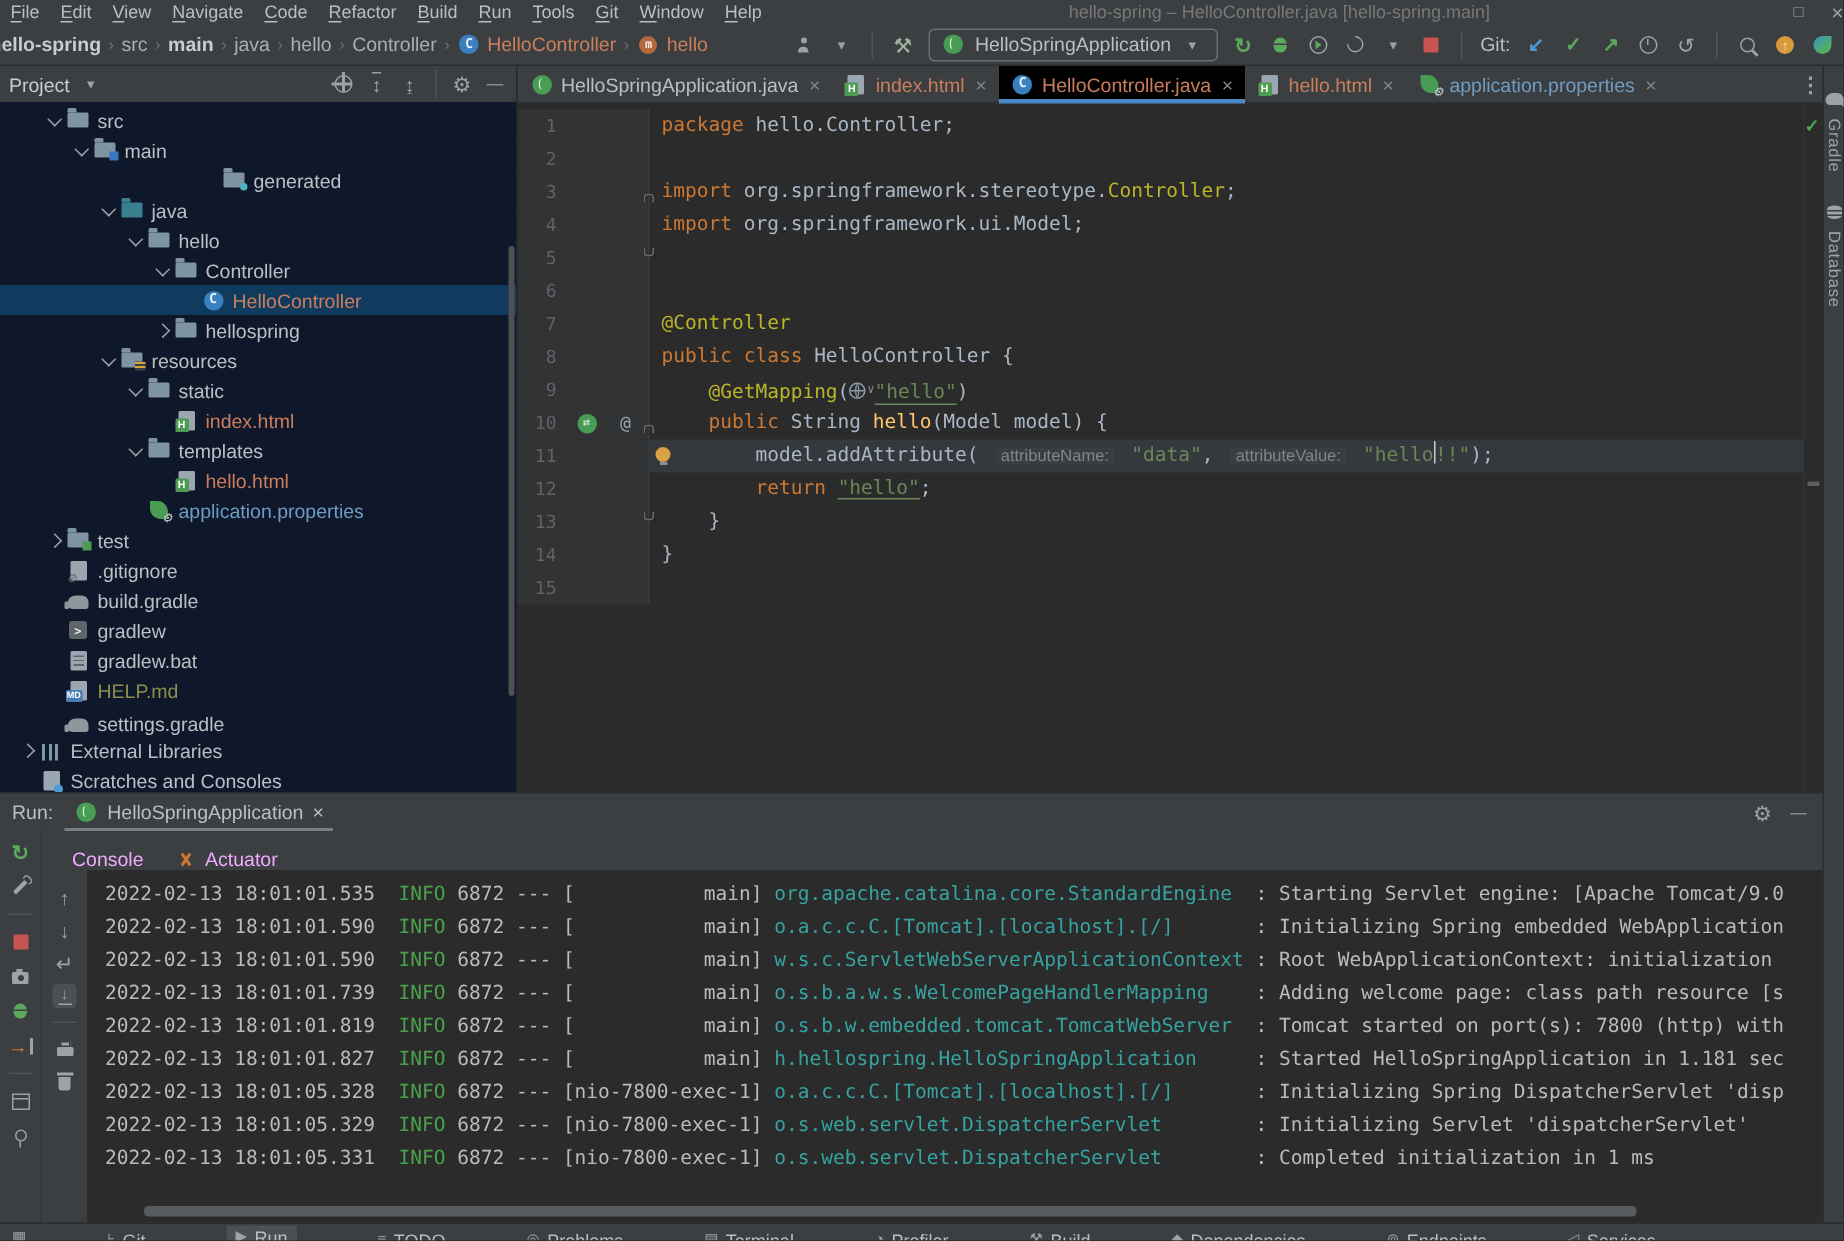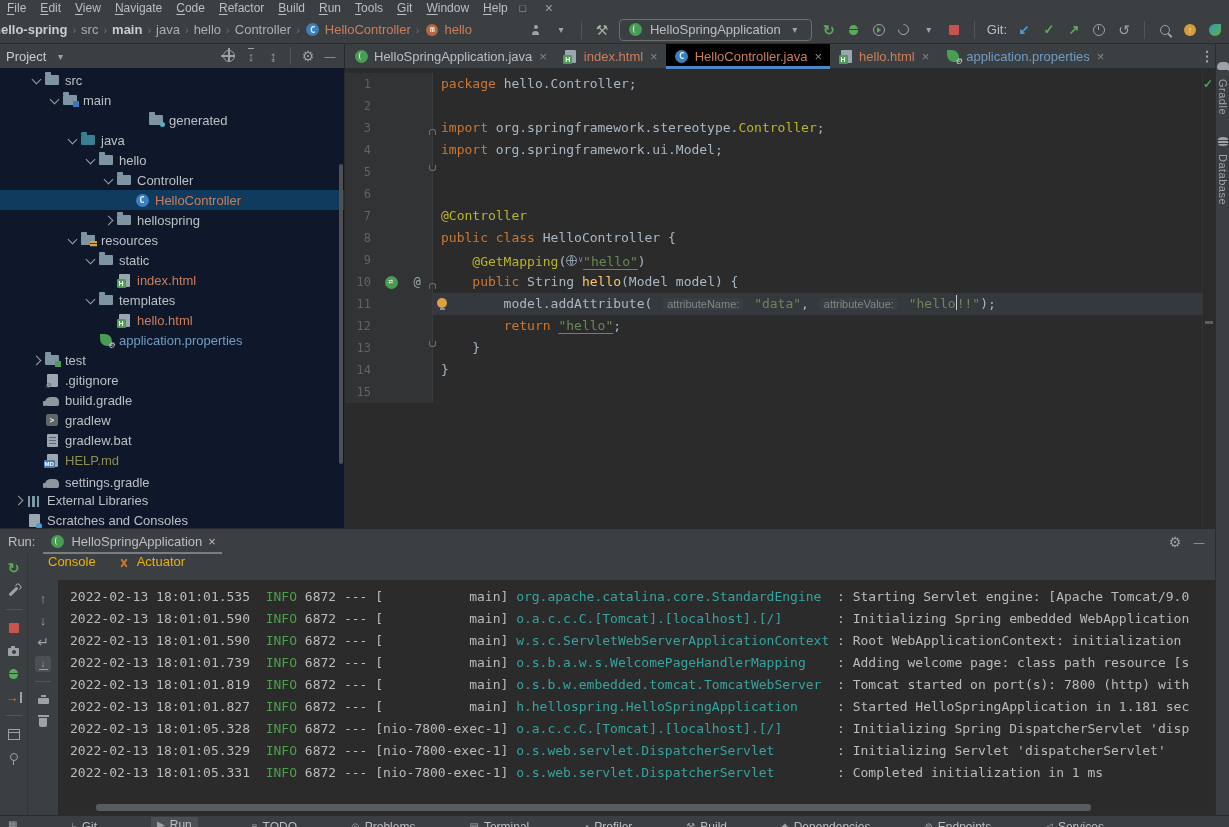--- a/index.html
+++ b/index.html
@@ -82,21 +82,21 @@
   #runpanel{position:absolute;left:0;top:528px;width:1215px;height:287px;background:#3C3F41;display:flex;flex-direction:column;box-sizing:border-box;border-top:1px solid #2A2C2D}
   #run-header{height:25px;display:flex;align-items:center;padding:0 8px;gap:8px}
   #run-header .rh-label{color:#BBBEC3}
   .run-tab{display:flex;align-items:center;gap:6px;padding:0 6px;height:100%;position:relative;color:#BBBEC3}
   .run-tab::after{content:"";position:absolute;left:0;right:0;bottom:0;height:2px;background:#7A7E82}
   #run-header .spacer{flex:1}
   #run-body{flex:1;display:flex;min-height:0}
   #run-left{width:27px;flex:none;display:flex;flex-direction:column;align-items:center;gap:7px;padding-top:6px;border-right:1px solid #333639}
   #run-right{flex:1;display:flex;flex-direction:column;min-width:0}
   #console-tabs{height:26px;display:flex;align-items:center;gap:4px;padding-left:12px}
-  .ctab{display:flex;align-items:flex-start;gap:5px;padding:10px 8px;height:100%;position:relative;color:#eab308}
+  .ctab{display:flex;align-items:flex-end;gap:5px;padding:10px 8px;height:100%;position:relative;color:#f0abfc}
   .ctab.active::after{content:"";position:absolute;left:4px;right:4px;bottom:0;height:2px;background:#7A7E82}
   #console-wrap{flex:1;display:flex;background:#2B2B2B;min-height:0;position:relative}
   #console-toolbar{width:30px;flex:none;background:#3C3F41;display:flex;flex-direction:column;align-items:center;gap:6px;padding-top:10px}
   .tb-sel{background:#4C5053;border-radius:3px}
   #console{flex:1;padding:6px 0 0 12px;overflow:hidden;font-family:"DejaVu Sans Mono",monospace;font-size:13px;line-height:22px;white-space:pre}
   .c-dim{color:#BBBBBB}.c-info{color:#4BA14B}.c-logger{color:#36A3A0}
   #hscroll{position:absolute;left:68px;bottom:4px;width:995px;height:7px;background:#595C5E;border-radius:3px}
   .hsep{width:16px;height:1px;background:#515557;margin:3px 0}
 
   
@@ -223,20 +223,21 @@
       <span class="menu-item"><u>N</u>avigate</span>
       <span class="menu-item"><u>C</u>ode</span>
       <span class="menu-item"><u>R</u>efactor</span>
       <span class="menu-item"><u>B</u>uild</span>
       <span class="menu-item"><u>R</u>un</span>
       <span class="menu-item"><u>T</u>ools</span>
       <span class="menu-item"><u>G</u>it</span>
       <span class="menu-item"><u>W</u>indow</span>
       <span class="menu-item"><u>H</u>elp</span>
     </div>
+  <span class="win-title">hello-spring – HelloController.java [hello-spring.main]</span>
   <span class="winbtns">
     <span class="ic g-max"></span>
     <span class="ic g-close"></span>
   </span>
 </div>
 
 <div id="navbar">
   <div id="crumbs">
       <span class="crumb bold">
         <span>hello-spring</span>

